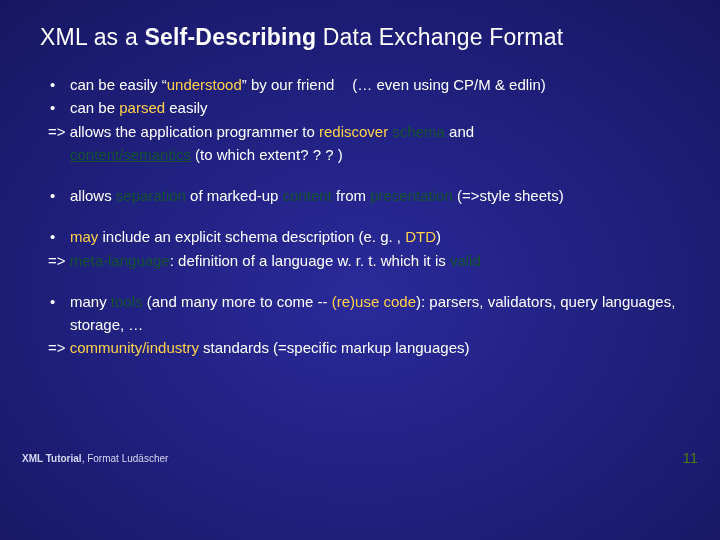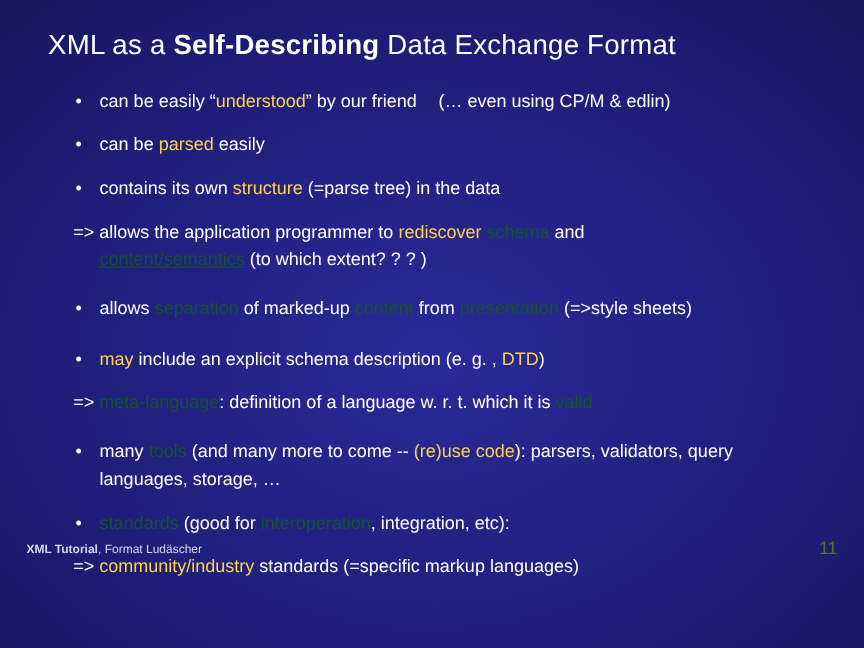--- a/index.html
+++ b/index.html
@@ -30,21 +30,21 @@
   ul.block {
     list-style: none;
     margin: 0 0 18px 0;
     padding: 0 8px 0 18px;
     font-size: 15px;
     line-height: 1.55;
   }
   ul.block > li {
     position: relative;
     padding-left: 22px;
-    margin: 13px;
+    margin: 0;
   }
   ul.block > li::before {
     content: "•";
     position: absolute;
     left: 2px;
     top: 0;
     color: #fff;
     font-size: 15px;
   }
   ul.block > li.no-bullet::before { content: ""; }
@@ -79,23 +79,20 @@
     <span>XML as a </span><span class="strong">Self-Describing</span><span> Data Exchange Format</span>
   </h1>
 
   <ul class="block">
     <li>
       <span>can be easily </span><span>“</span><span class="y">understood</span><span>” </span><span>by our friend</span><span class="gap"></span><span>(… even using CP/M &amp; edlin)</span>
     </li>
     <li>
       <span>can be </span><span class="y">parsed</span><span> easily</span>
     </li>
-    <li>
-      <span>contains its own </span><span class="y">structure </span><span>(=parse tree) in the data</span>
-    </li>
     <li class="no-bullet">
       <span>=&gt; allows the application programmer to </span><span class="y">rediscover </span><span class="or">schema </span><span> and</span><br>
       <span class="or" style="padding-left:22px;text-decoration:underline;">content/semantics</span><span> (to which extent? ? ? )</span>
     </li>
   </ul>
 
   <ul class="block">
     <li>
       <span>allows </span><span class="or">separation</span><span> of marked-up </span><span class="or">content </span><span>from </span><span class="or">presentation </span><span>(=&gt;style sheets)</span>
     </li>
@@ -107,23 +104,20 @@
     </li>
     <li class="no-bullet">
       <span>=&gt; </span><span class="or">meta-language</span><span>: definition of a language w. r. t. which it is </span><span class="or">valid</span>
     </li>
   </ul>
 
   <ul class="block">
     <li>
       <span>many </span><span class="or">tools</span><span> (and many more to come -- </span><span class="y">(re)use code</span><span>): parsers, validators, query languages, storage, …</span>
     </li>
-    <li>
-      <span class="or">standards</span><span> (good for </span><span class="or">interoperation</span><span>, integration, etc):</span>
-    </li>
     <li class="no-bullet sub">
       <span>=&gt; </span><span class="y">community/industry</span><span> standards (=specific markup languages)</span>
     </li>
   </ul>
 
   <div class="footer">
     <span>XML Tutorial</span><span class="auth">, </span><span class="auth">Format Ludäscher</span>
   </div>
   <div class="pagenum">11</div>
 

